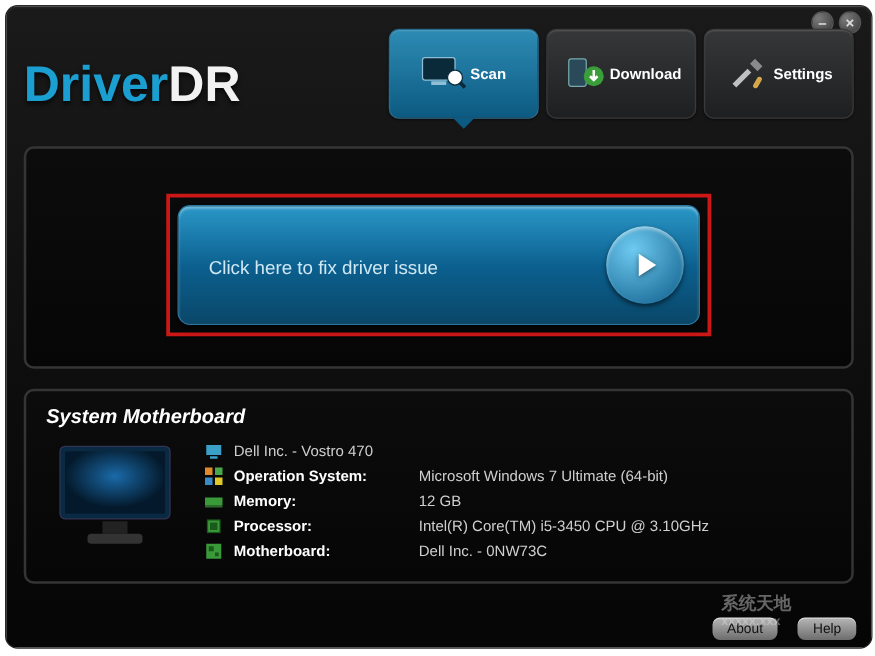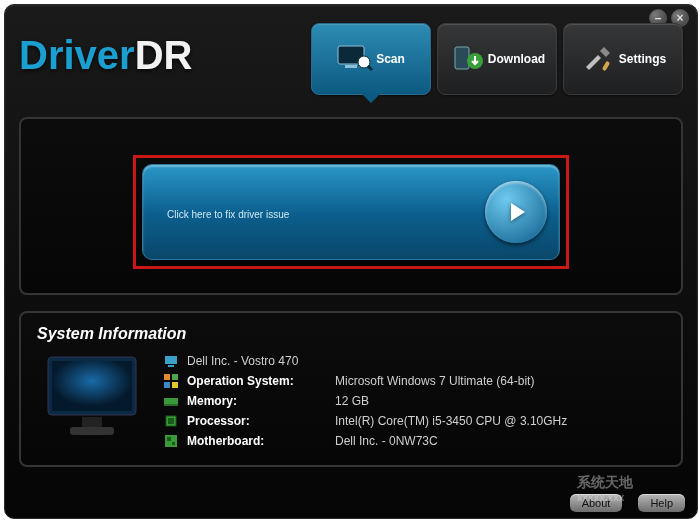--- a/index.html
+++ b/index.html
@@ -1,36 +1,36 @@
 <!DOCTYPE html>
 <html><head>
 <meta charset="utf-8">
 <style>
 html,body{margin:0;padding:0;background:#fff;font-family:Arial,Helvetica,sans-serif}
 .window{width:692px;height:513px;margin:4px;background:linear-gradient(180deg,#1a1a1a 0%,#0d0d0d 60%,#050505 100%);border:1px solid #2a2a2a;border-radius:10px;position:relative;overflow:hidden;box-shadow:inset 0 1px 2px rgba(255,255,255,.08)}
 .titlebar{display:flex;align-items:flex-start;padding:4px 8px 0;height:18px}
 .tactrl{margin-left:auto;display:flex;gap:4px}
 .ctrl{width:16px;height:16px;border-radius:50%;background:radial-gradient(circle at 30% 30%,#7a7a7a,#3a3a3a);border:1px solid #555;display:flex;align-items:center;justify-content:center;color:#ddd;font-weight:bold;font-size:12px;line-height:1;cursor:pointer}
 .header{display:flex;align-items:flex-start;padding:0 14px}
-.brand{display:flex;align-items:flex-end;margin-top:6px}
+.brand{display:flex;align-items:flex-end;margin-top:19px}
 .brand .t1{font-size:40px;font-weight:bold;color:#1b9fd0;text-shadow:0 2px 4px rgba(0,0,0,.7)}
 .brand .t2{font-size:40px;font-weight:bold;color:#f2f2f2;text-shadow:0 2px 4px rgba(0,0,0,.7)}
 .tabs{margin-left:auto;display:flex;gap:6px;margin-top:-4px}
 .tab{width:118px;height:70px;border-radius:8px;display:flex;flex-direction:row;align-items:center;justify-content:center;gap:3px;cursor:pointer;position:relative;box-shadow:inset 0 1px 1px rgba(255,255,255,.15),0 1px 2px rgba(0,0,0,.5)}
 .tab.inactive{background:linear-gradient(180deg,#353739 0%,#1d1f21 100%);border:1px solid #3a3a3a}
 .tab.active{background:linear-gradient(180deg,#2d8bb3 0%,#0c5a82 100%);border:1px solid #2a6a8d}
 .tab.active::after{content:'';position:absolute;bottom:-9px;left:50%;transform:translateX(-50%);width:0;height:0;border-left:9px solid transparent;border-right:9px solid transparent;border-top:9px solid #0c5a82}
 .tab .label{color:#fff;font-size:12px;font-weight:bold}
 .tab .ico-wrap svg{display:block}
 .body{padding:22px 14px 0}
 .frame{border:2px solid #353535;border-radius:8px;padding:36px 0 24px;display:flex;justify-content:center;background:linear-gradient(180deg,#0c0c0c,#060606)}
 .highlight{padding:6px;border:3px solid #cc1717}
 .scanbtn{width:380px;height:94px;border-radius:10px;background:linear-gradient(180deg,#2a97c7 0%,#0b5f8e 52%,#0a4769 100%);box-shadow:inset 0 2px 2px rgba(255,255,255,.35),0 2px 6px rgba(0,0,0,.6);display:flex;align-items:center;padding:0 12px 0 24px;cursor:pointer;position:relative;border:1px solid #2b77a0}
 .scanbtn .ttl{color:#fff;font-size:30px;font-weight:bold;font-style:italic;text-shadow:0 1px 2px rgba(0,0,0,.6)}
-.scanbtn .sub{color:#cfe8f4;font-size:10px;margin-top:4px}
+.scanbtn .sub{color:#cfe8f4;font-size:15px;margin-top:4px}
 .play{margin-left:auto;width:62px;height:62px;border-radius:50%;background:radial-gradient(circle at 35% 30%,#6ecaf0,#0b5b88);box-shadow:inset 0 2px 3px rgba(255,255,255,.5),0 2px 4px rgba(0,0,0,.6);display:flex;align-items:center;justify-content:center}
 .play svg{filter:drop-shadow(0 1px 2px rgba(0,0,0,.5))}
 .sysinfo{margin-top:16px;border:2px solid #353535;border-radius:8px;background:linear-gradient(180deg,#0c0c0c,#060606);padding:12px 16px 14px}
 .sysinfo .hdr{color:#fff;font-weight:bold;font-style:italic;font-size:16px;margin-bottom:8px}
 .sysrow{display:flex;align-items:flex-start;gap:16px}
 .mon{flex:0 0 110px;display:flex;justify-content:center}
 .spec{flex:1;font-size:12px;color:#c9c9c9}
 .spec .line{display:flex;align-items:center;gap:8px;padding:2px 0}
 .spec .k{width:140px;color:#fff;font-weight:bold}
 .spec .v{color:#cfcfcf}
@@ -102,21 +102,21 @@
           <div class="play">
             <svg width="30" height="30" viewBox="0 0 30 30">
                 <path d="M10 6l14 9-14 9z" fill="#fff"></path>
               </svg>
           </div>
         </div>
       </div>
     </div>
 
     <div class="sysinfo">
-      <div class="hdr">System Information</div>
+      <div class="hdr">System Motherboard</div>
       <div class="sysrow">
         <div class="mon">
           <svg width="100" height="90" viewBox="0 0 100 90">
               <rect x="6" y="6" width="88" height="58" rx="4" fill="#0a2a44" stroke="#335"></rect>
               <rect x="10" y="10" width="80" height="50" fill="url(#g)"></rect>
               <defs>
                 <radialGradient id="g" cx="50%" cy="40%">
                   <stop offset="0%" stop-color="#1a6aa8"></stop>
                   <stop offset="100%" stop-color="#041a2c"></stop>
                 </radialGradient>

